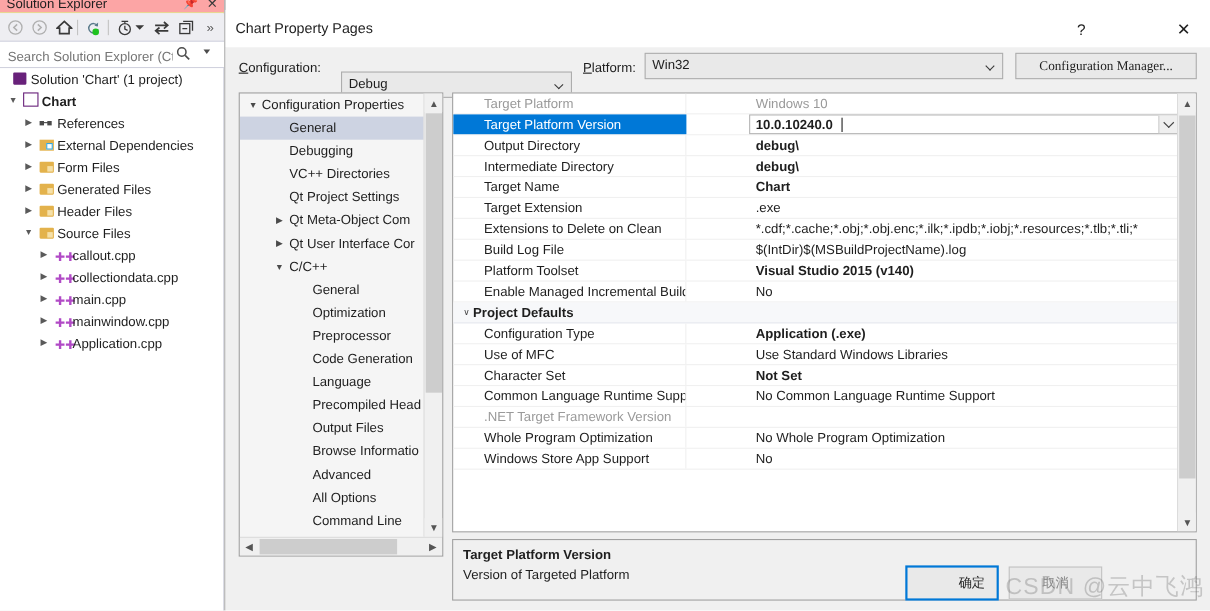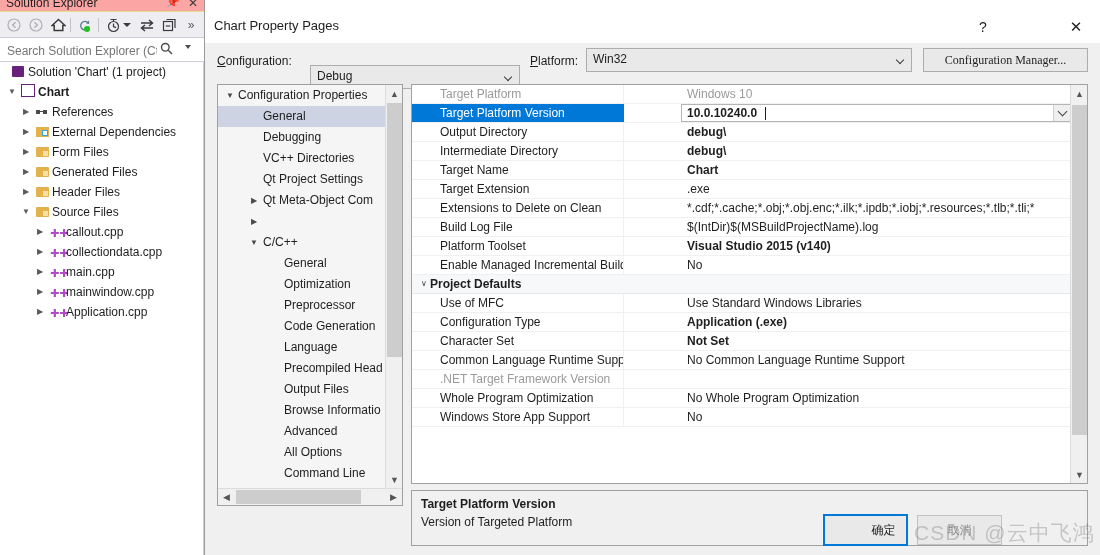--- a/index.html
+++ b/index.html
@@ -366,20 +366,21 @@
           </div>
           <div class="cfgrow">
             <span class="cfg-lbl" style="left:45px;width:122px;">Qt Project Settings</span>
           </div>
           <div class="cfgrow">
             <span class="cfg-exp" style="left:30px;">▶</span>
             <span class="cfg-lbl" style="left:45px;width:122px;">Qt Meta-Object Com</span>
           </div>
           <div class="cfgrow">
             <span class="cfg-exp" style="left:30px;">▶</span>
+            <span class="cfg-lbl" style="left:45px;width:122px;">Qt User Interface Cor</span>
           </div>
           <div class="cfgrow">
             <span class="cfg-exp" style="left:30px;">▼</span>
             <span class="cfg-lbl" style="left:45px;width:122px;">C/C++</span>
           </div>
 
           <div class="cfgrow">
             <span class="cfg-lbl" style="left:66px;width:102px;">General</span>
           </div>
           <div class="cfgrow">
@@ -481,26 +482,26 @@
             <div class="pname">Enable Managed Incremental Build</div>
             <div class="pval">No</div>
           </div>
 
           <div class="prow group">
             <span class="gchev">∨</span>
             <div class="pname">Project Defaults</div>
           </div>
 
           <div class="prow">
+            <div class="pname">Configuration Type</div>
+            <div class="pval bold">Application (.exe)</div>
+          </div>
+          <div class="prow">
             <div class="pname">Use of MFC</div>
             <div class="pval">Use Standard Windows Libraries</div>
-          </div>
-          <div class="prow">
-            <div class="pname">Configuration Type</div>
-            <div class="pval bold">Application (.exe)</div>
           </div>
           <div class="prow">
             <div class="pname">Character Set</div>
             <div class="pval bold">Not Set</div>
           </div>
           <div class="prow">
             <div class="pname">Common Language Runtime Support</div>
             <div class="pval">No Common Language Runtime Support</div>
           </div>
           <div class="prow">

